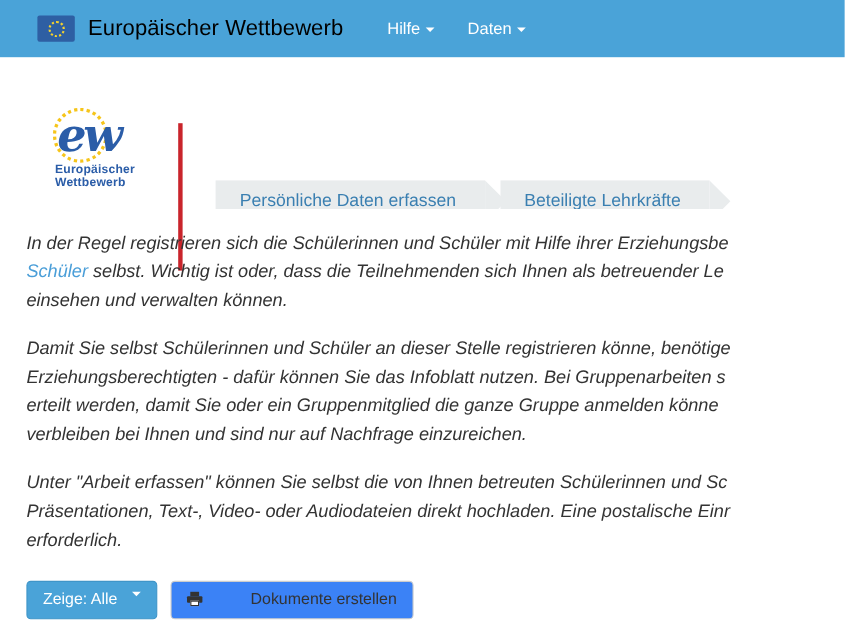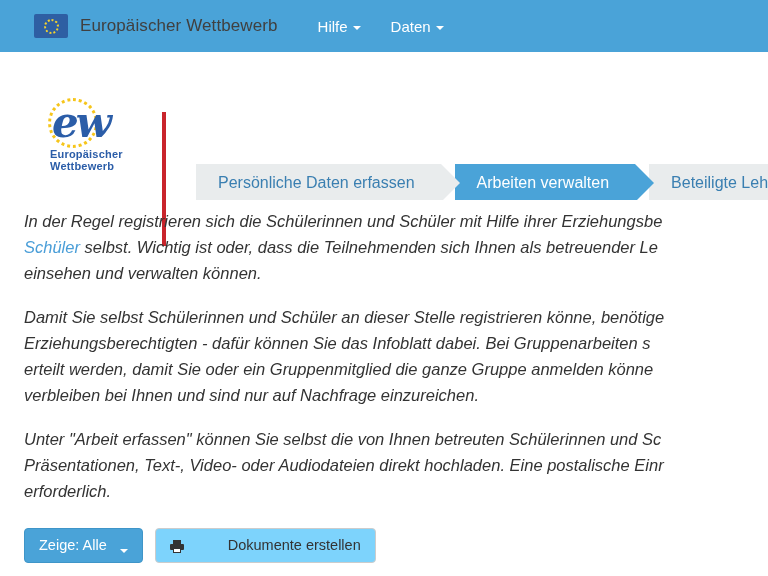--- a/index.html
+++ b/index.html
@@ -47,22 +47,22 @@
     top: 50%;
     width: 15px;
     height: 15px;
     margin-left: -7.5px;
     margin-top: -7.5px;
     border-radius: 50%;
     border: 2.5px dotted #f6d32d;
     box-sizing: border-box;
   }
   .brand-title {
-    color: #404040;
-    font-size: 17px;
+    color: #000000;
+    font-size: 20px;
     letter-spacing: .1px;
     white-space: nowrap;
     text-align: right;
   }
   .navbar-menu {
     display: flex;
     align-items: center;
     margin-left: 28px;
     gap: 6px;
   }
@@ -152,21 +152,21 @@
   }
   .steps-cell {
     flex: 1 1 auto;
     padding-top: 96px;
     padding-left: 30px;
     overflow: hidden;
   }
   .steps {
     display: flex;
     align-items: stretch;
-    height: 36px;
+    height: 26px;
     white-space: nowrap;
   }
   .step {
     position: relative;
     height: 38px;
     line-height: 38px;
     padding: 0 26px 0 22px;
     font-size: 16px;
     color: #3a7fb1;
     background: #e9eced;
@@ -213,38 +213,38 @@
 
   
   .button-row {
     display: flex;
     align-items: center;
     gap: 12px;
     padding: 6px 0 0 24px;
   }
   .btn {
     display: inline-flex;
-    align-items: flex-end;
+    align-items: flex-start;
     gap: 8px;
     font-size: 14.5px;
     border-radius: 4px;
     padding: 9px 14px;
     border: 1px solid transparent;
     cursor: pointer;
     line-height: 1;
     box-sizing: border-box;
     white-space: nowrap;
   }
   .btn-primary {
     background: #4aa3d8;
     color: #ffffff;
     border-color: #3f95c8;
   }
   .btn-default {
-    background: #7dd3fc;
+    background: #3b82f6;
     color: #333333;
     border-color: #cccccc;
     gap: 44px;
   }
   .printer-icon {
     display: inline-block;
     width: 14px;
     height: 13px;
     position: relative;
     flex: 0 0 14px;
@@ -312,42 +312,39 @@
     </div>
   </div>
 
   <div class="red-divider"></div>
 
   <div class="steps-cell">
     <div class="steps">
       <div class="step">
         <span>Persönliche Daten erfassen</span>
       </div>
-      <div class="step active">
-        <span>Arbeiten verwalten</span>
-      </div>
       <div class="step">
         <span>Beteiligte Lehrkräfte</span>
       </div>
     </div>
   </div>
 
 </div>
 
 <div class="content">
 
   <p>
     <span>In der Regel registrieren sich die Schülerinnen und Schüler mit Hilfe ihrer Erziehungsbe</span><br>
     <a class="inline-link">Schüler</a><span> selbst. Wichtig ist oder, dass die Teilnehmenden sich Ihnen als betreuender Le</span><br>
     <span>einsehen und verwalten können.</span>
   </p>
 
   <p>
     <span>Damit Sie selbst Schülerinnen und Schüler an dieser Stelle registrieren könne, benötige</span><br>
-    <span>Erziehungsberechtigten - dafür können Sie das Infoblatt dabei. Bei Gruppenarbeiten s</span><br>
+    <span>Erziehungsberechtigten - dafür können Sie das Infoblatt nutzen. Bei Gruppenarbeiten s</span><br>
     <span>erteilt werden, damit Sie oder ein Gruppenmitglied die ganze Gruppe anmelden könne</span><br>
     <span>verbleiben bei Ihnen und sind nur auf Nachfrage einzureichen.</span>
   </p>
 
   <p>
     <span>Unter "Arbeit erfassen" können Sie selbst die von Ihnen betreuten Schülerinnen und Sc</span><br>
     <span>Präsentationen, Text-, Video- oder Audiodateien direkt hochladen. Eine postalische Einr</span><br>
     <span>erforderlich.</span>
   </p>
 

